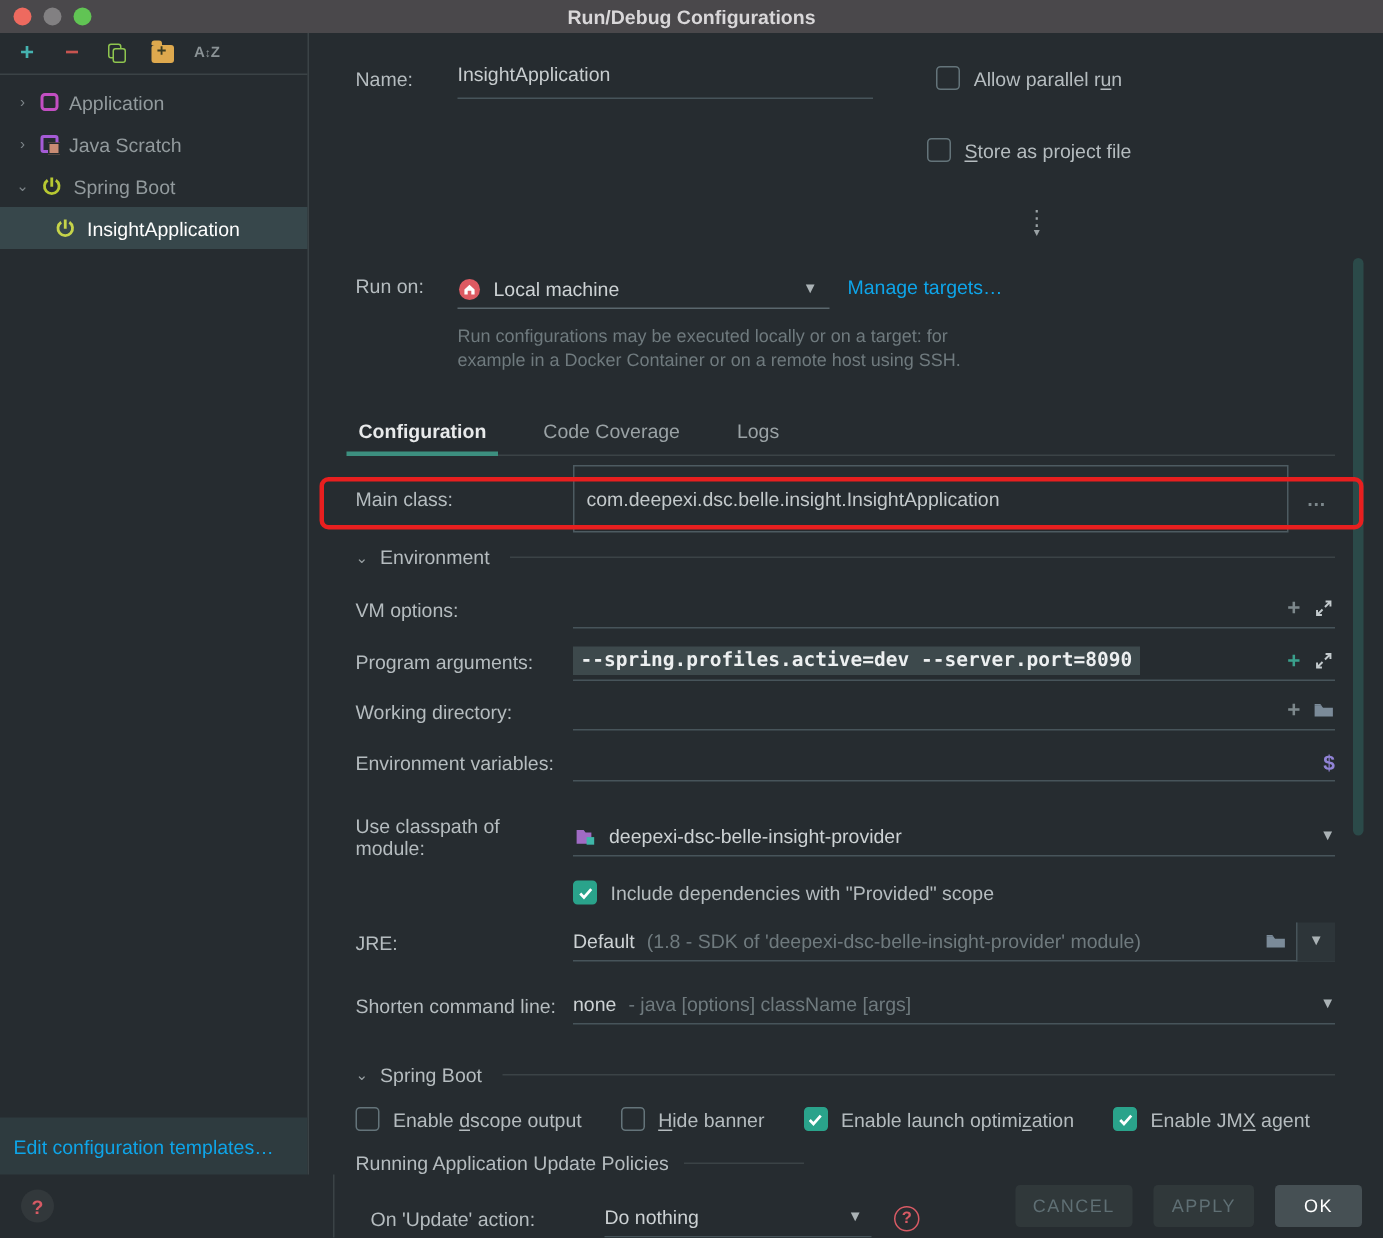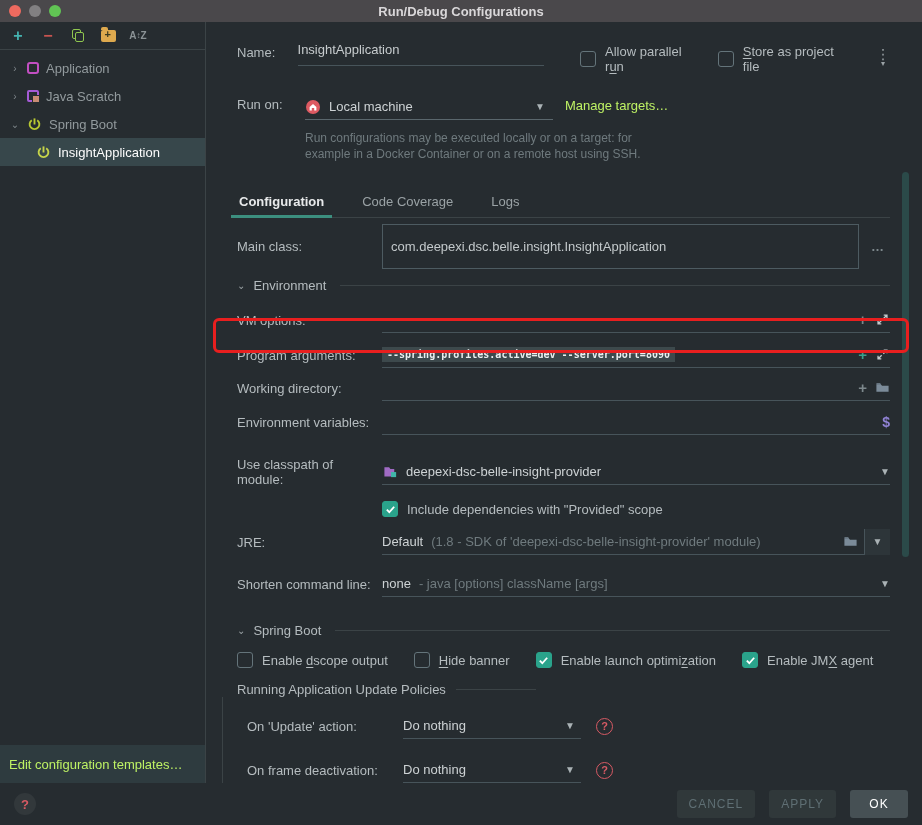--- a/index.html
+++ b/index.html
@@ -63,46 +63,46 @@
   .section-hdr { display:flex; align-items:center; gap:8px; }
   .section-hdr .chev { color:#9aa2a5; font-size:10px; }
   .section-hdr .line { flex:1; border-top:1px solid #3b4346; margin-left:6px; }
 
   .qmark { width:17px; height:17px; border:1.5px solid #d75a64; border-radius:50%; color:#d75a64; font-size:11px; font-weight:bold; display:flex; align-items:center; justify-content:center; cursor:pointer; }
 
   
   .name-row { margin-top:0; display:flex; align-items:flex-start; }
   .name-label { width:68px; padding-top:3px; }
   .name-field { width:277px; border-bottom:1px solid #47545a; height:24px; color:#c7ccce; }
-  .hdr-checks { margin-left:36px; display:flex; align-items:center; gap:32px; padding-top:2px; }
+  .hdr-checks { margin-left:36px; display:flex; align-items:center; gap:32px; padding-top:2px;flex-direction:column; }
   .kebab { color:#9aa2a5; font-size:14px; margin-left:10px; line-height:10px; text-align:center; cursor:pointer; }
   .kebab small{ font-size:8px; display:block; }
 
   .runon-row { margin-top:20px; display:flex; align-items:flex-start; }
   .runon-combo { width:248px; border-bottom:1px solid #5a676d; height:26px; display:flex; align-items:center; gap:8px; cursor:pointer; }
   .runon-combo .arrow { margin-left:auto; margin-right:8px; }
-  .link { color:#bef264; cursor:pointer; }
+  .link { color:#0ea5e9; cursor:pointer; }
   .manage { margin-left:12px; padding-top:4px; }
   .runon-help { margin:10px 0 0 68px; width:352px; color:#6f7a7e; font-size:12px; line-height:1.35; }
 
   
   .tabs { margin-top:26px; display:flex; gap:34px; border-bottom:1px solid #3b4346; }
   .tab { padding:6px 2px 8px; color:#9aa2a5; position:relative; cursor:pointer; }
   .tab.active { color:#e8eaeb; font-weight:bold; }
   .tab.active::after { content:""; position:absolute; left:-6px; right:-6px; bottom:-1px; height:3px; background:#3c8f7f; }
 
   .tabpanel { padding-top:14px; }
   .mainclass-row { height:28px; }
   .boxfield { flex:1; max-width:477px; border:1px solid #4d5b61; height:45px; display:flex; align-items:center; padding:0 8px; color:#c3c9cb; }
   .dots { color:#7d888c; font-weight:bold; margin-left:12px; letter-spacing:1px; cursor:pointer; }
 
   .env-hdr { margin-top:18px; }
   .vm-row { margin-top:14px; }
   .pa-row { margin-top:8px; height:28px; }
-  .pa-val { font-family:"DejaVu Sans Mono", monospace; font-weight:bold; font-size:10px; color:#eceff0; background:#3d494c; padding:2px 5px; }
+  .pa-val { font-family:"DejaVu Sans Mono", monospace; font-weight:bold; font-size:13px; color:#eceff0; background:#3d494c; padding:2px 5px; }
   .wd-row { margin-top:6px; }
   .ev-row { margin-top:8px; }
   .cp-row { margin-top:22px; }
   .scope-row { margin-top:14px; padding-left:145px; }
   .jre-row { margin-top:12px; }
   .jre-btns { margin-left:auto; display:flex; align-items:center; }
   .dd-btn { width:26px; height:26px; border-left:1px solid #47545a; display:flex; align-items:center; justify-content:center; background:#2d3539; cursor:pointer; }
   .short-row { margin-top:16px; }
   .sb-hdr { margin-top:26px; }
   .opts-row { margin-top:14px; display:flex; align-items:center; gap:26px; }

